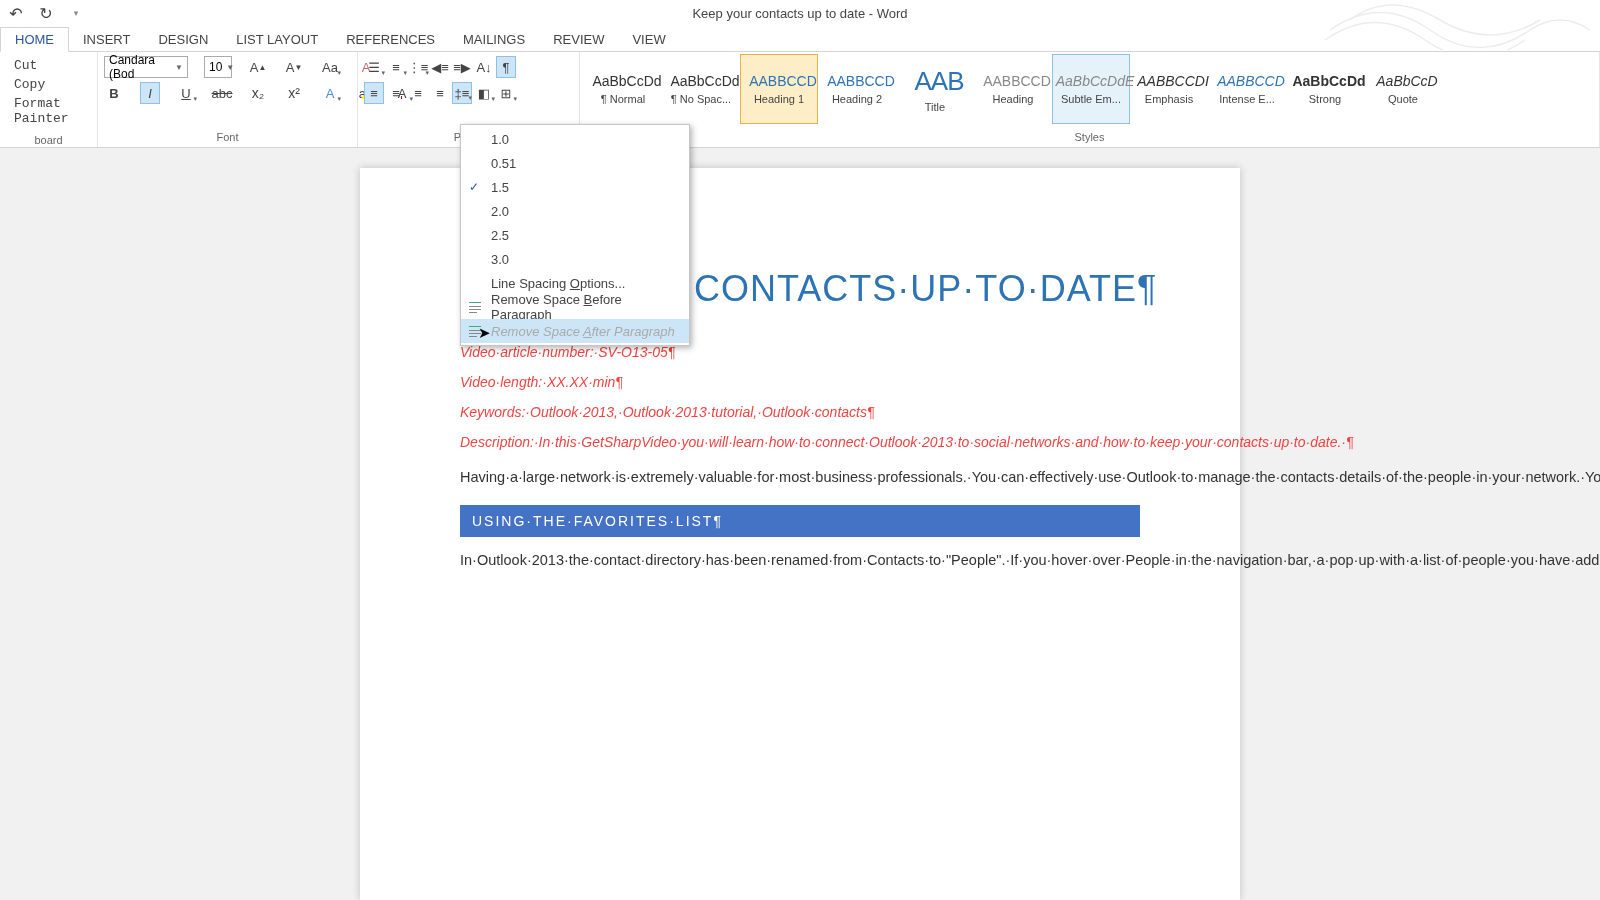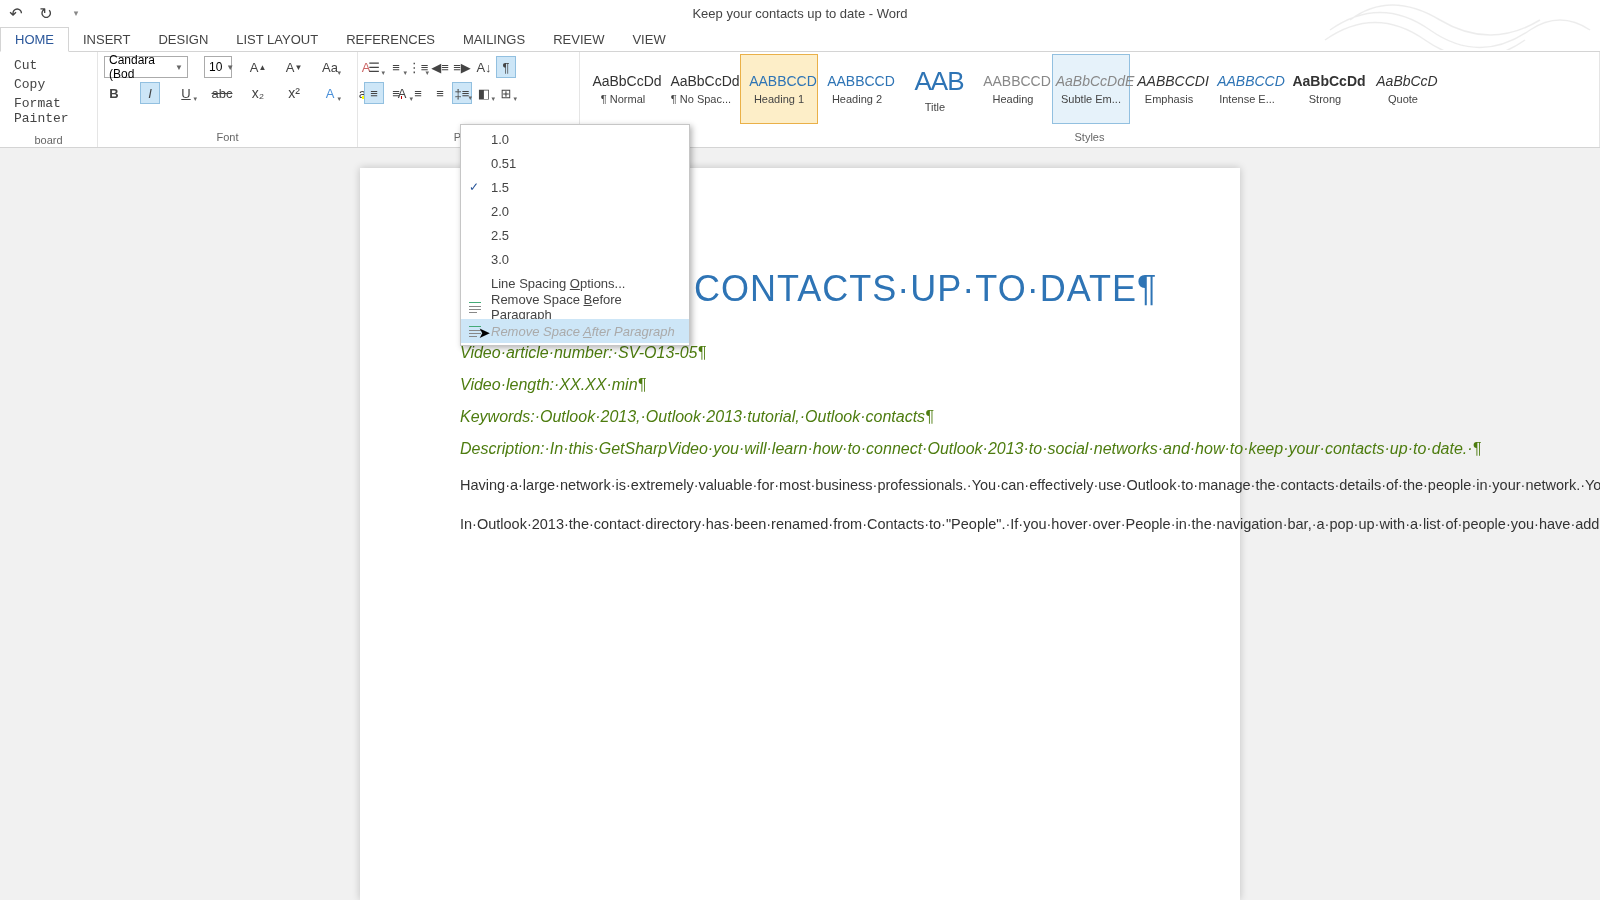--- a/index.html
+++ b/index.html
@@ -57,21 +57,21 @@
 .style-preview.title { font-size: 26px; color: #2e74b5; letter-spacing: -1px; }
 .style-preview.italic { font-style: italic; }
 .style-preview.bold { font-weight: bold; }
 .style-preview.gray { color: #888; }
 .style-label { font-size: 11px; color: #444; margin-top: 4px; }
 
 
 .doc-area { height: 752px; background: #f1f1f1; overflow: hidden; display: flex; justify-content: center; padding-top: 20px; }
 .page { width: 880px; background: #fff; box-shadow: 0 0 8px rgba(0,0,0,0.2); padding: 100px 100px 40px 100px; position: relative; }
 .doc-title { font-size: 36px; color: #2e74b5; font-weight: 400; letter-spacing: 1px; font-family: 'Calibri Light', 'Segoe UI Light', sans-serif; margin-bottom: 34px; }
-.meta { font-style: italic; font-size: 16px; color: #4d7c0f; margin-bottom: 14px; font-family: Candara, sans-serif; }
+.meta { font-style: italic; font-size: 14px; color: #ef4444; margin-bottom: 14px; font-family: Candara, sans-serif; }
 .section-header { background: #4472c4; color: #fff; padding: 8px 12px; font-size: 14px; letter-spacing: 2px; font-family: Candara, sans-serif; margin-top: 14px; margin-bottom: 10px; }
 .body-text { font-size: 14.5px; line-height: 1.85; color: #333; font-family: Candara, sans-serif; margin-bottom: 12px; }
 
 
 .dropdown { position: absolute; left: 460px; top: 124px; width: 230px; background: #fff; border: 1px solid #c6c6c6; box-shadow: 2px 2px 6px rgba(0,0,0,0.3); z-index: 100; padding: 2px 0; }
 .dd-item { display: flex; align-items: center; height: 24px; font-size: 13px; color: #444; padding: 0 8px 0 30px; position: relative; cursor: pointer; }
 .dd-item.hover { background: #cde6f7; }
 .dd-check { position: absolute; left: 8px; color: #2b579a; font-size: 12px; }
 .dd-item.disabled { color: #aaa; font-style: italic; }
 .dd-item .under { text-decoration: underline; }
@@ -233,20 +233,21 @@
 </div>
 
 <div class="doc-area">
   <div class="page">
     <div class="doc-title">KEEP·YOUR·CONTACTS·UP·TO·DATE¶</div>
     <div class="meta">Video·article·number:·SV-O13-05¶</div>
     <div class="meta">Video·length:·XX.XX·min¶</div>
     <div class="meta">Keywords:·Outlook·2013,·Outlook·2013·tutorial,·Outlook·contacts¶</div>
     <div class="meta">Description:·In·this·GetSharpVideo·you·will·learn·how·to·connect·Outlook·2013·to·social·networks·and·how·to·keep·your·contacts·up·to·date.·¶</div>
     <div class="body-text">Having·a·large·network·is·extremely·valuable·for·most·business·professionals.·You·can·effectively·use·Outlook·to·manage·the·contacts·details·of·the·people·in·your·network.·You·can·connect·Outlook·2013·to·social·networks·such·as·SharePoint,·LinkedIn·and·Facebook·to·keep·up·to·date·on·what's·going·on·with·the·people·around·you·without·leaving·Outlook.·In·this·video·you·will·learn·how·to·add·contact·information,·how·to·connect·Outlook·to·social·networks·and·how·to·link·contacts·using·the·new·People·View.·¶</div>
+    <div class="section-header">USING·THE·FAVORITES·LIST¶</div>
     <div class="body-text">In·Outlook·2013·the·contact·directory·has·been·renamed·from·Contacts·to·"People".·If·you·hover·over·People·in·the·navigation·bar,·a·pop·up·with·a·list·of·people·you·have·added·to·your·Favorites·list·appears.·Here·you·can·quickly·get·in·touch·with·the·ones·you·most·often·communicate·with.·Place·your·mouse·pointer·over·the·</div>
   </div>
 </div>
 
 <div class="dropdown" id="ls-dropdown">
     <div class="dd-item">
       <span>1.0</span>
     </div>
     <div class="dd-item">
       <span>0.51</span>

